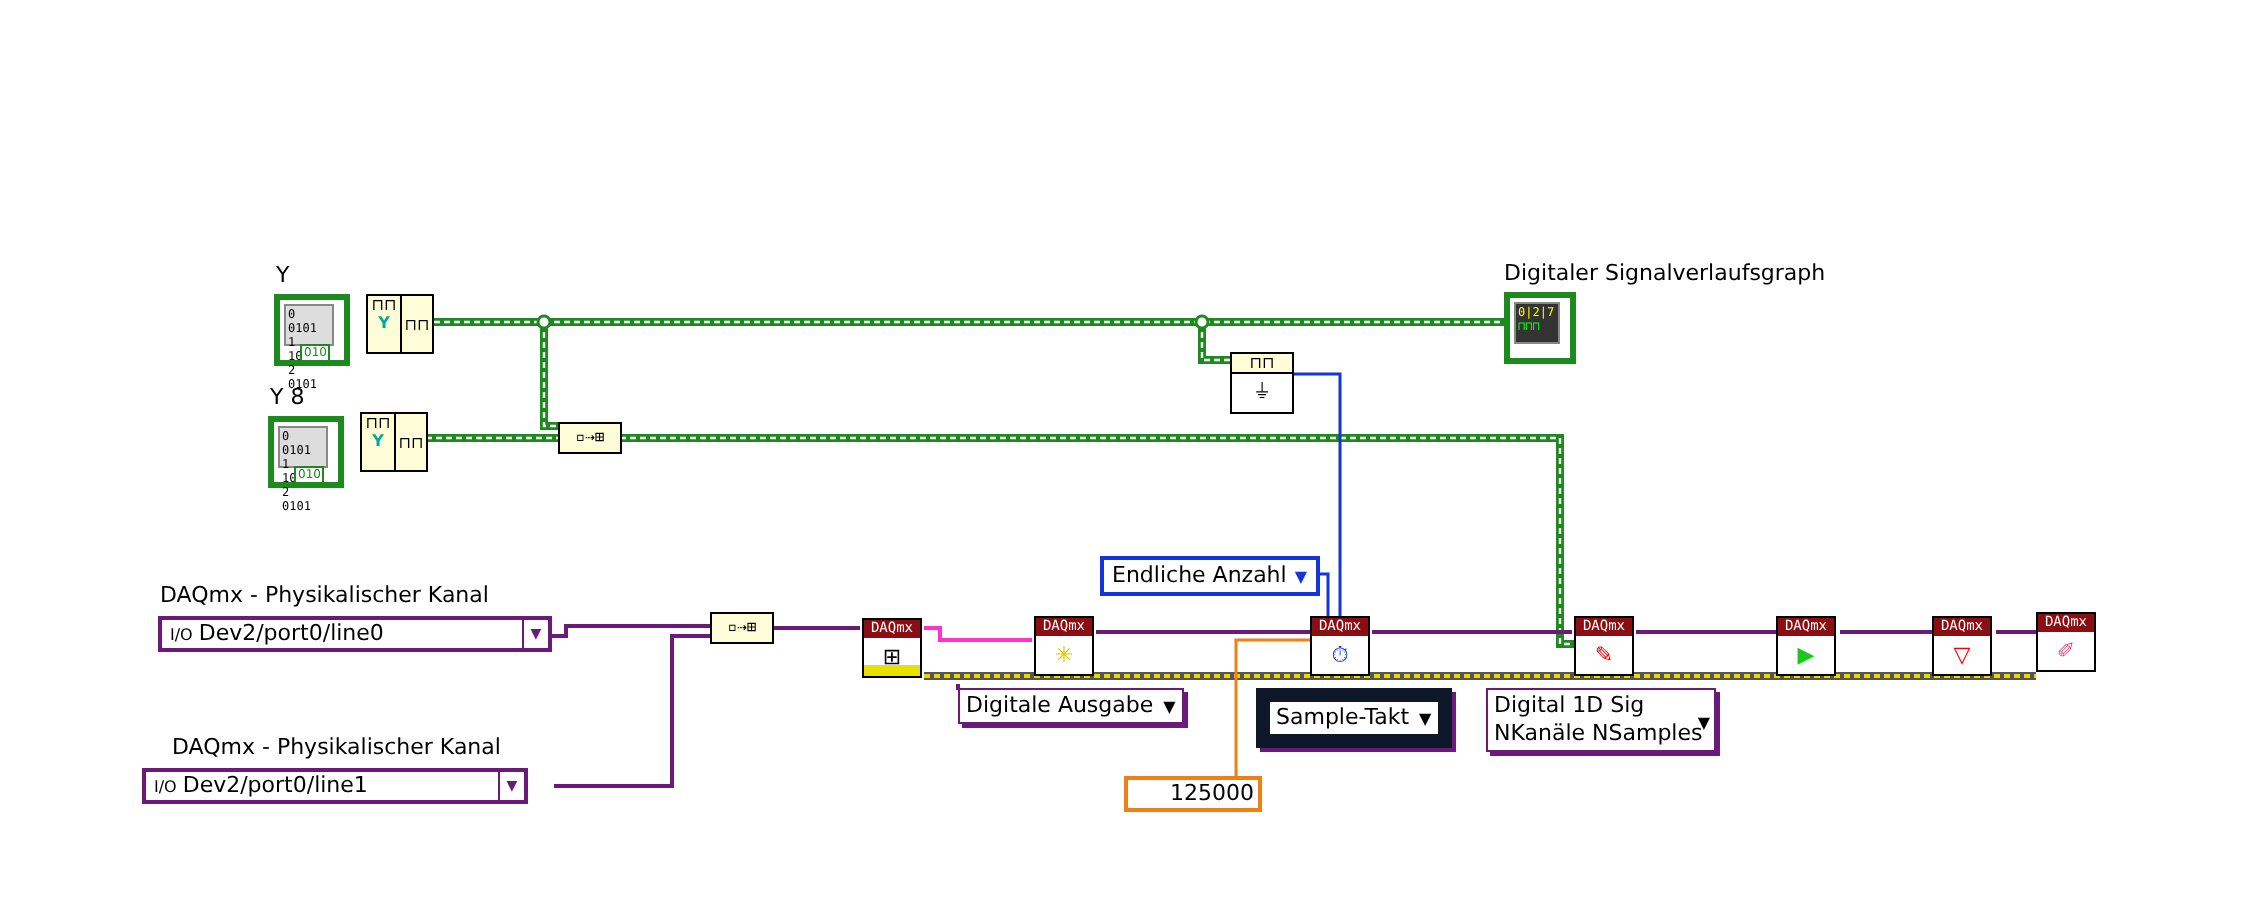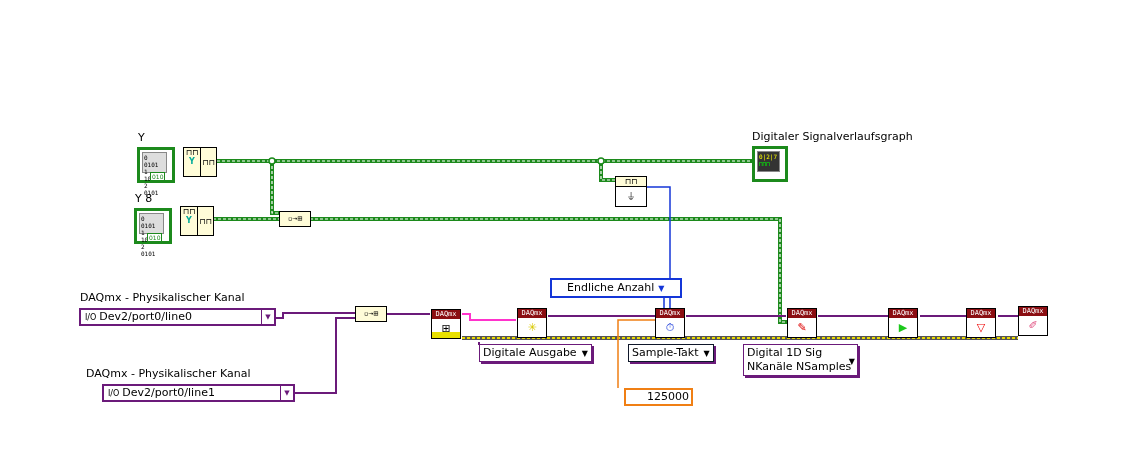--- a/index.html
+++ b/index.html
@@ -8,21 +8,21 @@
   .lbl{position:absolute;font-size:11px;color:#000;white-space:nowrap;font-family:"DejaVu Sans",sans-serif;}
   .ring{position:absolute;font-size:11px;background:#fff;white-space:nowrap;box-sizing:border-box;padding:0 3px;line-height:15px;font-family:"DejaVu Sans",sans-serif;}
   .ring .arrow{font-size:8px;margin-left:5px;}
   .chan{position:absolute;height:18px;border:2px solid #6b1a7a;background:#fff;box-sizing:border-box;font-size:11px;line-height:14px;padding-left:4px;font-family:"DejaVu Sans",sans-serif;}
   .chan .io{font-size:8px;margin-right:3px;}
   .chan .dd{position:absolute;right:0;top:0;width:12px;height:14px;border-left:1px solid #6b1a7a;text-align:center;font-size:7px;line-height:14px;color:#6b1a7a;}
   .vi{position:absolute;width:30px;height:30px;border:1px solid #000;background:#fff;box-sizing:border-box;}
   .vi .hdr{height:9px;background:#8b0e12;color:#fff;font-size:7px;font-weight:normal;line-height:9px;text-align:center;font-family:"DejaVu Sans Mono",monospace;}
   .vi .body{height:19px;display:flex;align-items:center;justify-content:center;font-size:11px;}
   .num{position:absolute;border:2px solid #f07f14;background:#fff;font-size:11px;line-height:14px;padding:0 2px;font-family:"DejaVu Sans",sans-serif;}
-  .enumb{position:absolute;border:2px solid #1436d8;background:#fff;font-size:11px;line-height:15px;padding:0 15px;font-family:"DejaVu Sans",sans-serif;}
+  .enumb{position:absolute;border:2px solid #1436d8;background:#fff;font-size:11px;line-height:15px;padding:0 4px;font-family:"DejaVu Sans",sans-serif;}
   .enumb .arrow{font-size:8px;color:#1436d8;margin-left:4px;}
   .ctrl{position:absolute;width:38px;height:36px;border:3px solid #1c8a1c;box-sizing:border-box;background:#fff;}
   .ctrl .inner{position:absolute;left:2px;top:2px;right:5px;bottom:7px;border:1px solid #888;background:#ddd;font-size:6px;line-height:7px;font-family:"DejaVu Sans Mono",monospace;padding:1px;}
   .ctrl .tag{position:absolute;left:10px;bottom:-1px;font-size:6px;color:#1c8a1c;background:#fff;border:1px solid #1c8a1c;padding:0 1px;line-height:7px;}
   .wfm{position:absolute;width:34px;height:30px;border:1px solid #000;background:#fffcd8;box-sizing:border-box;display:flex;}
   .wfm .l{width:16px;border-right:1px solid #000;font-size:8px;display:flex;flex-direction:column;align-items:center;}
   .wfm .r{flex:1;font-size:8px;display:flex;align-items:center;justify-content:center;}
   .build{position:absolute;width:32px;height:16px;border:1px solid #000;background:#fffcd8;box-sizing:border-box;font-size:8px;line-height:14px;text-align:center;font-family:"DejaVu Sans Mono",monospace;}
 </style>
 </head>
@@ -124,21 +124,21 @@
     <div style="color:#0f0;font-size:6px;">⊓⊓⊓</div>
   </div>
 </div>
 
 <div class="lbl" style="left:80px;top:291px;">DAQmx - Physikalischer Kanal</div>
 <div class="chan" style="left:79px;top:308px;width:197px;">
   <span class="io">I/O</span><span>Dev2/port0/line0</span>
   <span class="dd">▼</span>
 </div>
 <div class="lbl" style="left:86px;top:367px;">DAQmx - Physikalischer Kanal</div>
-<div class="chan" style="left:102px;top:384px;width:193px;">
+<div class="chan" style="left:71px;top:384px;width:193px;">
   <span class="io">I/O</span><span>Dev2/port0/line1</span>
   <span class="dd">▼</span>
 </div>
 
 <div class="vi" style="left:431px;top:309px;">
   <div class="hdr">DAQmx</div>
   <div class="body" style="background:linear-gradient(#fff 70%,#e8e000 70%);">⊞</div>
 </div>
 <div class="vi" style="left:517px;top:308px;">
   <div class="hdr">DAQmx</div>
@@ -161,26 +161,26 @@
   <div class="body" style="color:#e00;font-weight:bold;">▽</div>
 </div>
 <div class="vi" style="left:1018px;top:306px;">
   <div class="hdr">DAQmx</div>
   <div class="body" style="color:#e05080;">✐</div>
 </div>
 
 <div class="ring" style="left:479px;top:344px;border:1px solid #6b1a7a;box-shadow:2px 2px 0 #6b1a7a;">
   <span>Digitale Ausgabe</span><span class="arrow">▼</span>
 </div>
-<div class="ring" style="left:628px;top:344px;border:1px solid #0f172a;box-shadow:2px 2px 0 #6b1a7a;">
+<div class="ring" style="left:628px;top:344px;border:7px solid #0f172a;box-shadow:2px 2px 0 #6b1a7a;">
   <span>Sample-Takt</span><span class="arrow">▼</span>
 </div>
 <div class="ring" style="left:743px;top:344px;width:115px;height:32px;border:1px solid #6b1a7a;box-shadow:2px 2px 0 #6b1a7a;text-align:left;line-height:14px;padding-top:1px;">
   <div>Digital 1D Sig</div>
   <div>NKanäle NSamples</div>
   <span class="arrow" style="position:absolute;right:2px;top:10px;">▼</span>
 </div>
 
 <div class="enumb" style="left:550px;top:278px;">
   <span>Endliche Anzahl</span><span class="arrow">▼</span>
 </div>
 
-<div class="num" style="left:624px;top:388px;padding-left:21px;">125000</div>
+<div class="num" style="left:562px;top:388px;padding-left:21px;">125000</div>
 
 </body></html>

